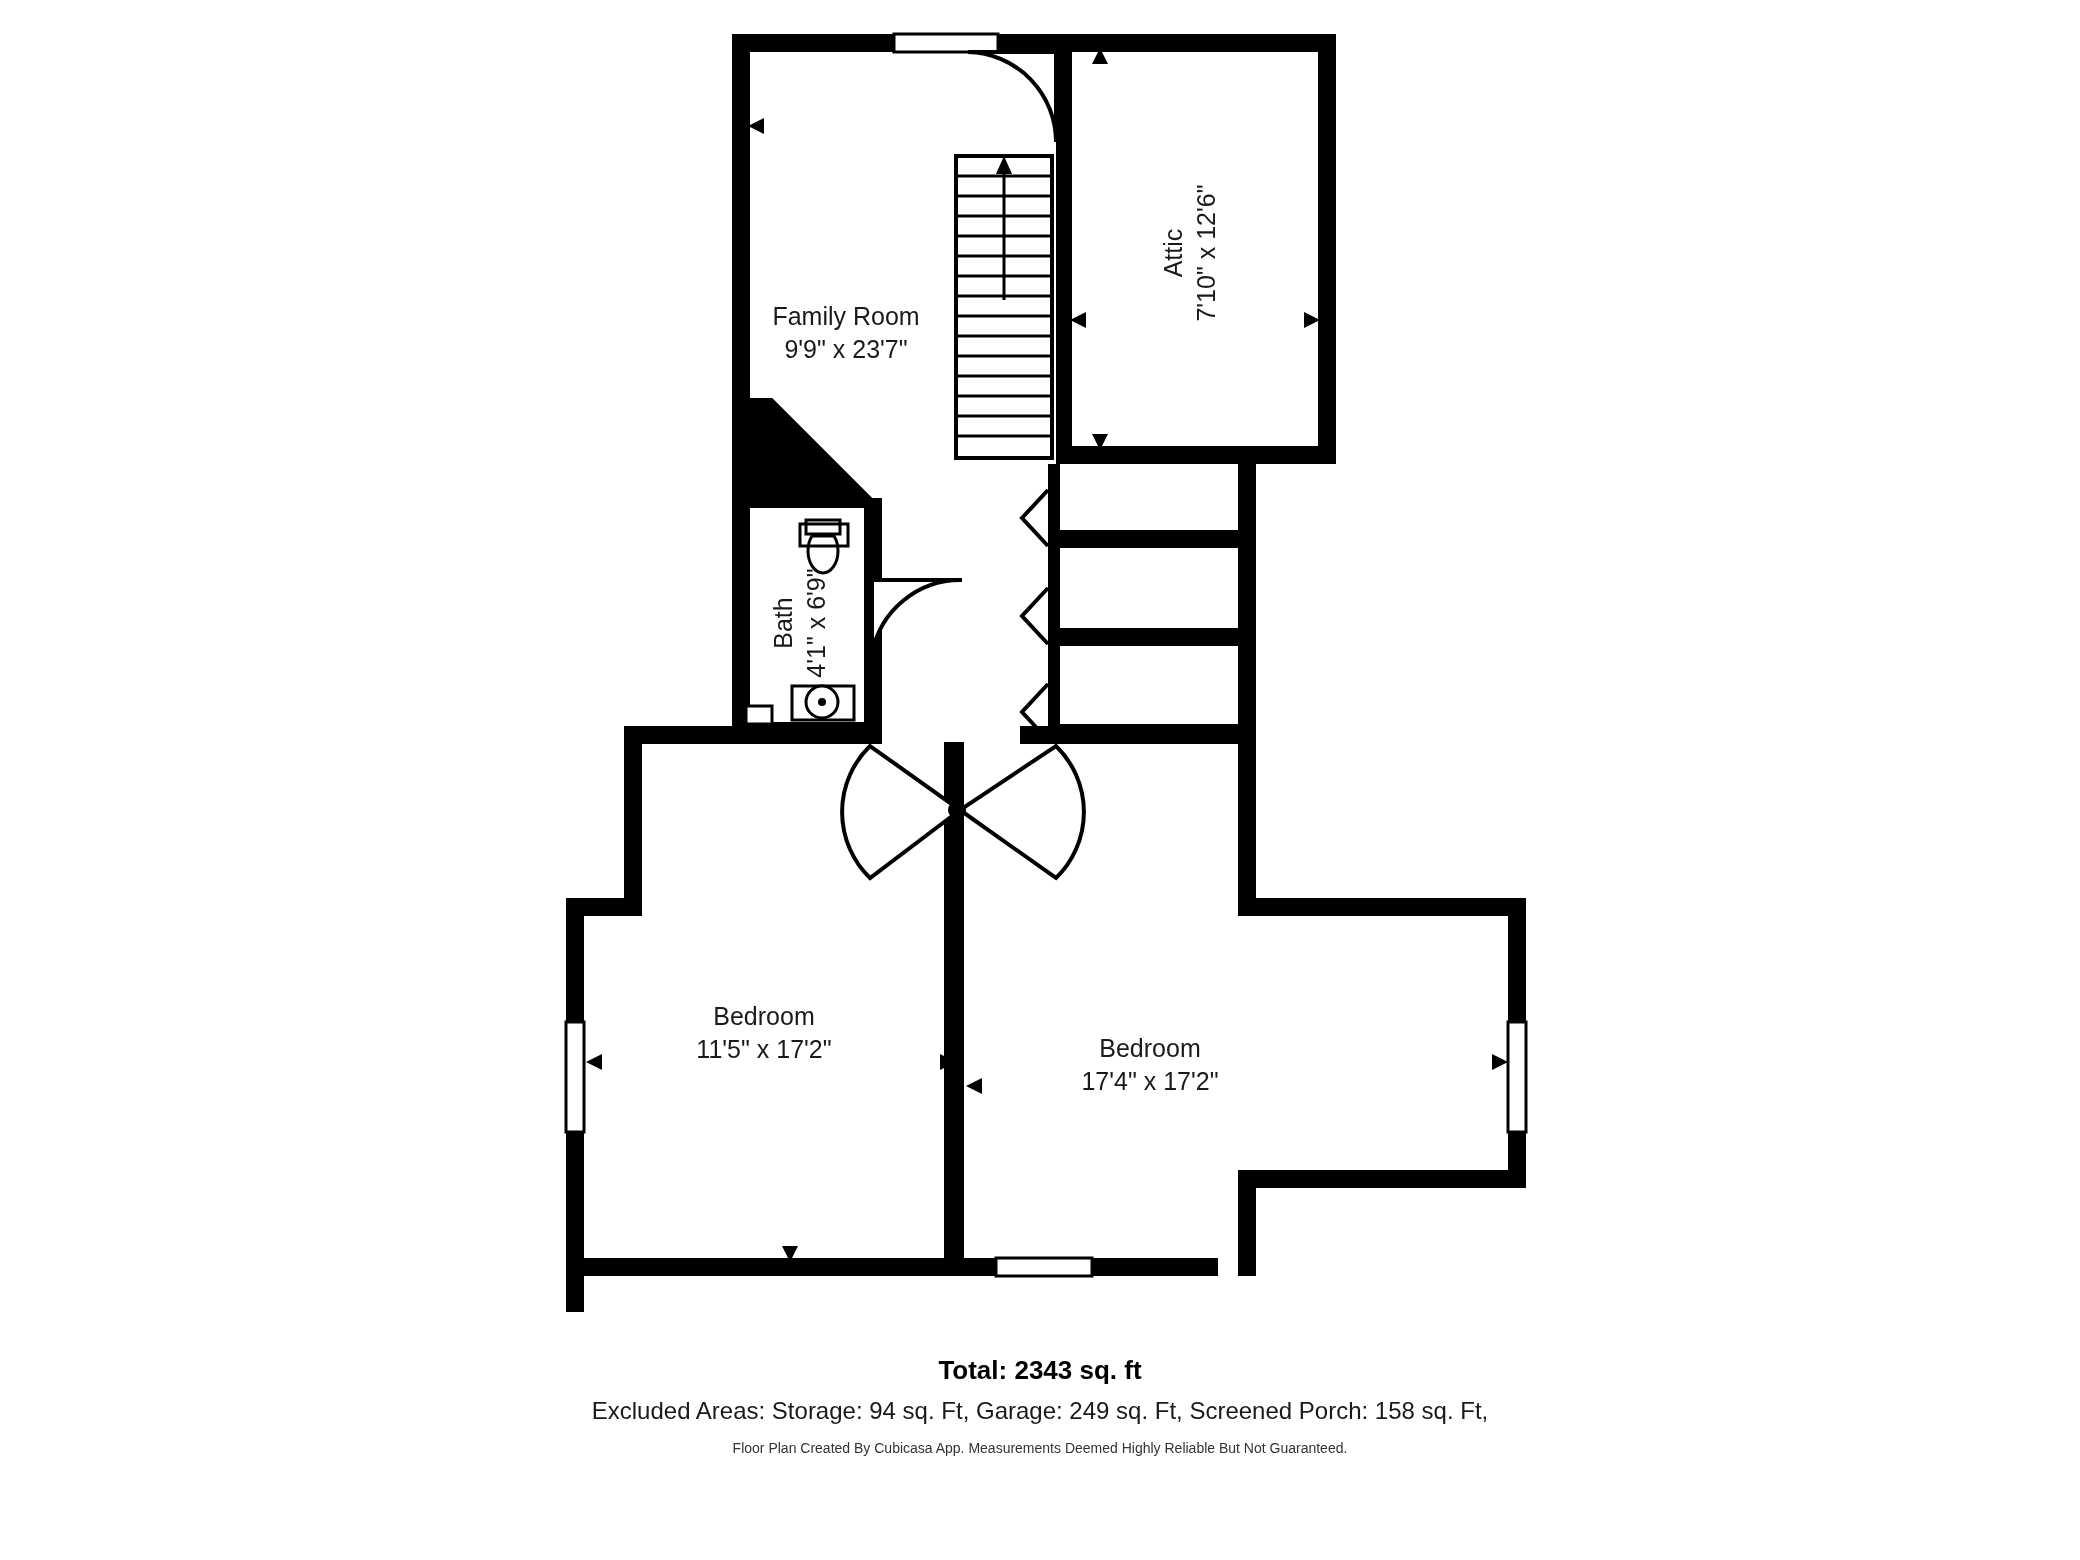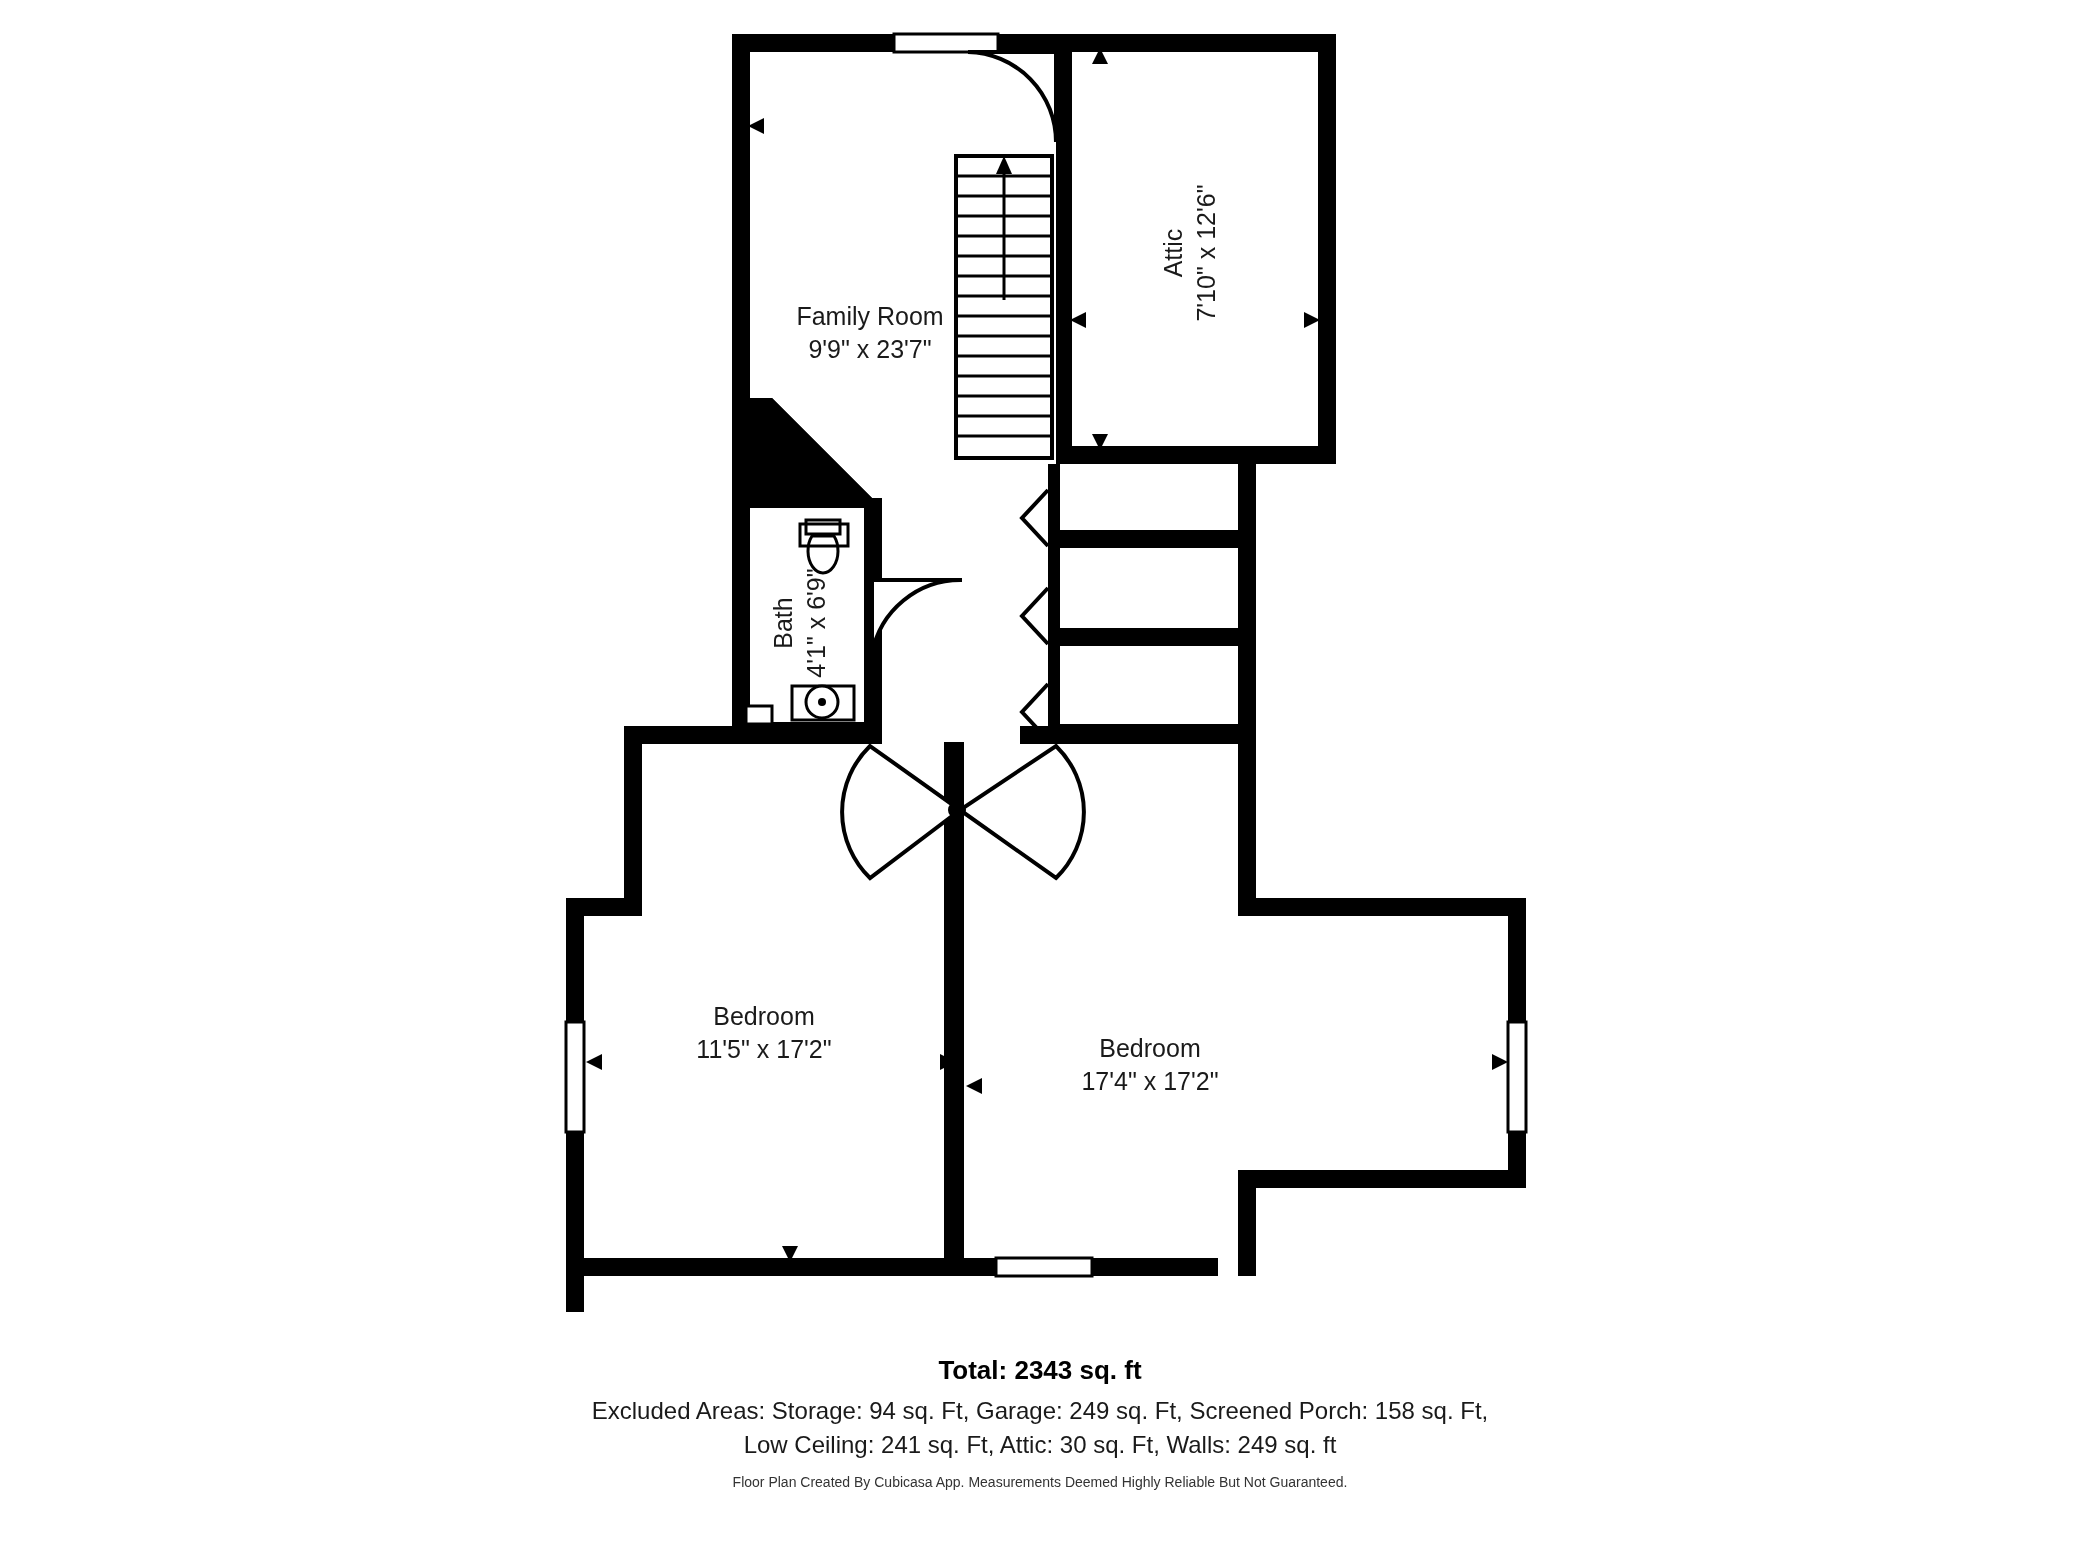--- a/index.html
+++ b/index.html
@@ -198,21 +198,21 @@
       <polygon points="1320,320 1304,312 1304,328"></polygon>
       <polygon points="956,1062 940,1054 940,1070"></polygon>
       <polygon points="966,1086 982,1078 982,1094"></polygon>
       <polygon points="586,1062 602,1054 602,1070"></polygon>
       <polygon points="1508,1062 1492,1054 1492,1070"></polygon>
       <polygon points="790,1262 782,1246 798,1246"></polygon>
     </g>
   </svg>
 
   
-  <div class="label" style="left:720px; top:300px; width:300px;">
+  <div class="label" style="left:696px; top:300px; width:300px;">
     <div class="name">Family Room</div>
     <div class="dims">9'9" x 23'7"</div>
   </div>
 
   <div class="label vertical" style="left:1040px; top:220px; width:300px; transform:rotate(-90deg);">
     <div class="name">Attic</div>
     <div class="dims">7'10" x 12'6"</div>
   </div>
 
   <div class="label vertical" style="left:680px; top:590px; width:240px; transform:rotate(-90deg);">
@@ -227,15 +227,14 @@
 
   <div class="label" style="left:1000px; top:1032px; width:300px;">
     <div class="name">Bedroom</div>
     <div class="dims">17'4" x 17'2"</div>
   </div>
 </div>
 
 <div id="footer">
   <div class="total">Total: 2343 sq. ft</div>
   <div class="line">Excluded Areas: Storage: 94 sq. Ft, Garage: 249 sq. Ft, Screened Porch: 158 sq. Ft,</div>
-  <div class="line">Low Ceiling: 241 sq. Ft, Attic: 30 sq. Ft, Walls: 249 sq. ft</div>
   <div class="credit">Floor Plan Created By Cubicasa App. Measurements Deemed Highly Reliable But Not Guaranteed.</div>
 </div>
 
 </body></html>

